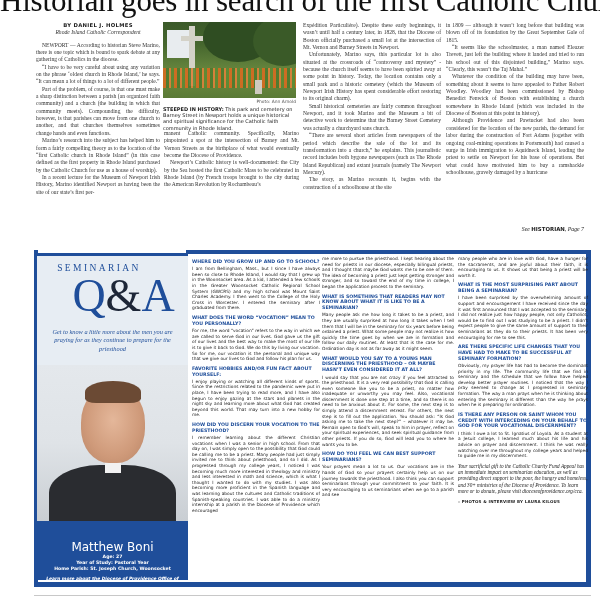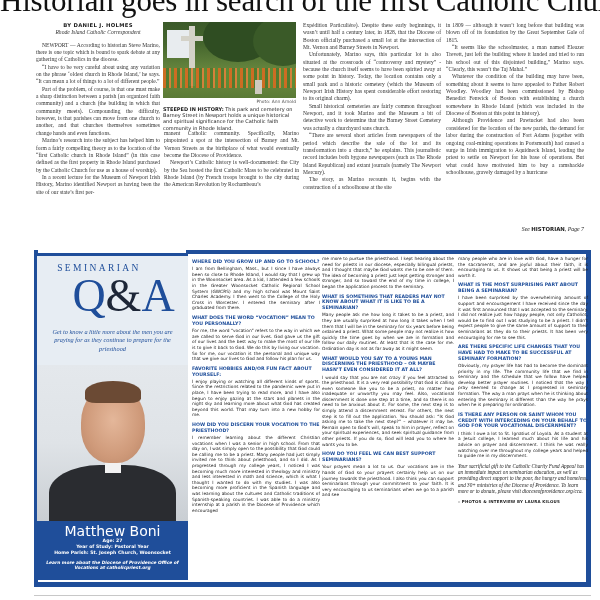--- a/index.html
+++ b/index.html
@@ -51,21 +51,21 @@
   .qa-kicker { position: absolute; left: 0; top: 10px; width: 124px; text-align: center; font-family: Liberation Serif, serif; font-size: 9.5px; letter-spacing: 2.4px; color: #1f4e9a; }
   .qa-title { position: absolute; left: 0; top: 19px; width: 173px; text-align: center; font-family: "Liberation Serif", serif; font-size: 46px; line-height: 48px; color: #1f4e9a; }
   .qa-title .amp { color: #1d2637; }
   .qa-intro { position: absolute; left: 8px; top: 75px; width: 135px; text-align: center; font-style: italic; font-size: 6.3px; line-height: 8.3px; color: #1f4e9a; }
   .portrait { position: absolute; left: 0; top: 112px; width: 151px; height: 156px; background: linear-gradient(180deg, #e4e8ec 0%, #dfe3e7 50%, #c9ced3 100%); overflow: hidden; }
   .portrait .head { position: absolute; left: 44px; top: 20px; width: 64px; height: 78px; border-radius: 48% 48% 44% 44%; background: radial-gradient(ellipse at 50% 45%, #e4b79a 0%, #cf9a7a 60%, #b88465 100%); }
   .portrait .hair { position: absolute; left: 48px; top: 16px; width: 56px; height: 22px; border-radius: 50% 50% 20% 20%; background: #6b4a34; }
   .portrait .suit { position: absolute; left: 12px; top: 100px; width: 127px; height: 70px; border-radius: 40% 40% 0 0; background: #2a2c30; }
   .portrait .collar { position: absolute; left: 68px; top: 98px; width: 16px; height: 10px; background: #f2f2f2; }
   .name-band { position: absolute; left: 0; top: 268px; width: 151px; height: 60px; background: #1f4e9a; color: #fff; text-align: center; }
-  .name-band .nm { font-family: "DejaVu Sans", sans-serif; font-size: 14px; margin-top: 4px; line-height: 13px; }
+  .name-band .nm { font-family: "DejaVu Sans", sans-serif; font-size: 12px; margin-top: 20px; line-height: 13px; }
   .name-band .meta { font-family: "DejaVu Sans", sans-serif; font-weight: bold; font-size: 4.6px; line-height: 6.2px; }
   .name-band .learn { font-family: "DejaVu Sans", sans-serif; font-weight: bold; font-style: italic; font-size: 4.4px; line-height: 5.8px; margin-top: 3px; }
 
   .qa-col { position: absolute; font-family: "DejaVu Sans", sans-serif; font-size: 4.35px; line-height: 5.6px; color: #222; }
   .qa-c1 { left: 192px; top: 256px; width: 128px; }
   .qa-c2 { left: 322px; top: 256px; width: 132px; }
   .qa-c3 { left: 458px; top: 256px; width: 130px; }
   .qa-q { color: #1f4e9a; font-weight: bold; font-size: 4.7px; line-height: 5.8px; margin: 3px 0 1.5px; text-transform: uppercase; }
   .qa-a { text-align: justify; margin-bottom: 4px; }
   .qa-note { font-family: "Liberation Serif", serif; font-style: italic; font-size: 5.2px; line-height: 6.3px; margin-top: 4px; }

